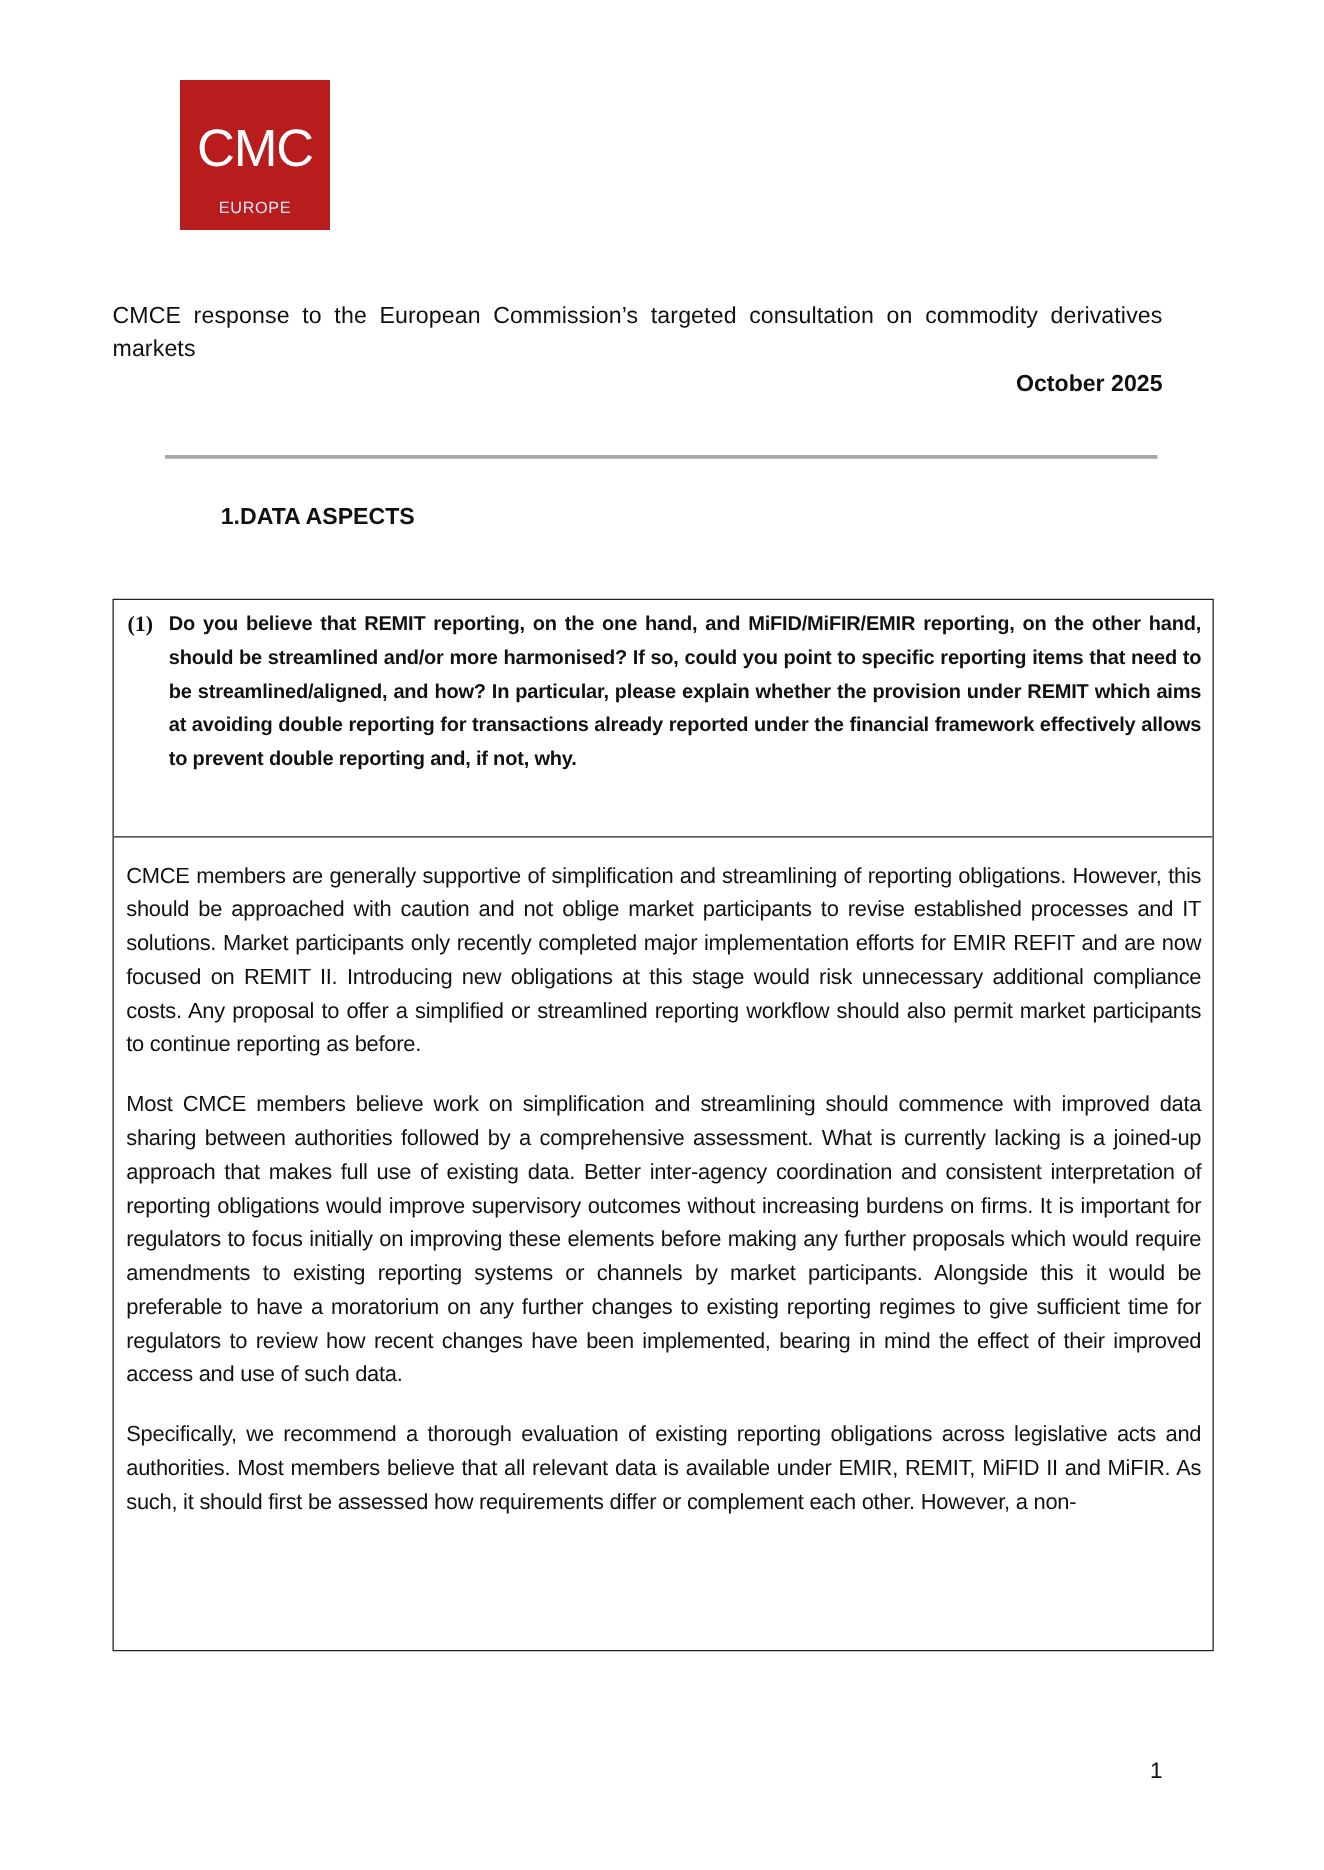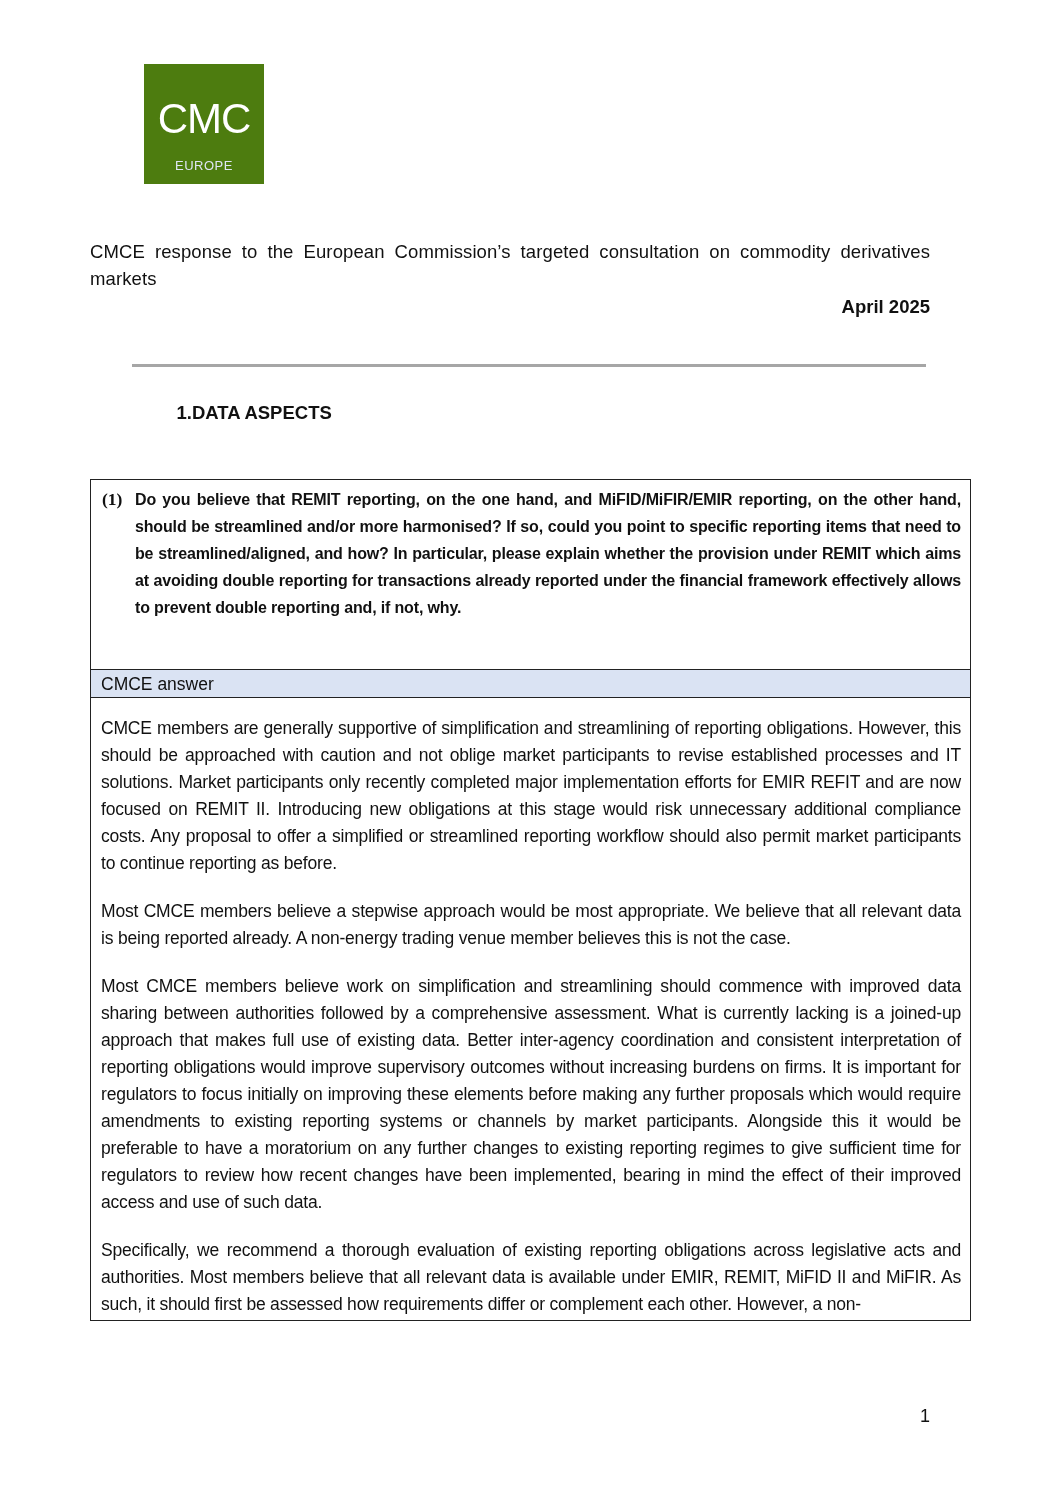--- a/index.html
+++ b/index.html
@@ -14,21 +14,21 @@
       overflow: hidden;
       font-family: "Liberation Sans", sans-serif;
       color: #111111;
     }
     .logo {
       position: absolute;
       left: 144px;
       top: 64px;
       width: 120px;
       height: 120px;
-      background: #4d7c0f;
+      background: #b91c1c;
       color: #ffffff;
       text-align: center;
     }
     .logo-main {
       position: absolute;
       left: 0;
       right: 0;
       top: 32px;
       font-size: 42px;
       letter-spacing: -1px;
@@ -147,35 +147,33 @@
   </style>
 </head>
 <body>
 
 <div class="logo">
   <div class="logo-main">CMC</div>
   <div class="logo-sub">EUROPE</div>
 </div>
 
 <div class="doc-title">CMCE response to the European Commission’s targeted consultation on commodity derivatives markets</div>
-<div class="doc-date">April 2025</div>
+<div class="doc-date">October 2025</div>
 
 <div class="divider"></div>
 
 <div class="section-heading">
   <span class="section-number">1.</span><span>DATA ASPECTS</span>
 </div>
 
 <div class="qa-table">
   <div class="question-cell">
     <span class="question-num">(1)</span>
     <div class="question-text">Do you believe that REMIT reporting, on the one hand, and MiFID/MiFIR/EMIR reporting, on the other hand, should be streamlined and/or more harmonised? If so, could you point to specific reporting items that need to be streamlined/aligned, and how? In particular, please explain whether the provision under REMIT which aims at avoiding double reporting for transactions already reported under the financial framework effectively allows to prevent double reporting and, if not, why.</div>
   </div>
-  <div class="answer-header">CMCE answer</div>
   <div class="answer-body">
     <p class="answer-para">CMCE members are generally supportive of simplification and streamlining of reporting obligations. However, this should be approached with caution and not oblige market participants to revise established processes and IT solutions. Market participants only recently completed major implementation efforts for EMIR REFIT and are now focused on REMIT II. Introducing new obligations at this stage would risk unnecessary additional compliance costs. Any proposal to offer a simplified or streamlined reporting workflow should also permit market participants to continue reporting as before.</p>
-    <p class="answer-para">Most CMCE members believe a stepwise approach would be most appropriate. We believe that all relevant data is being reported already. A non-energy trading venue member believes this is not the case.</p>
     <p class="answer-para">Most CMCE members believe work on simplification and streamlining should commence with improved data sharing between authorities followed by a comprehensive assessment. What is currently lacking is a joined-up approach that makes full use of existing data. Better inter-agency coordination and consistent interpretation of reporting obligations would improve supervisory outcomes without increasing burdens on firms. It is important for regulators to focus initially on improving these elements before making any further proposals which would require amendments to existing reporting systems or channels by market participants. Alongside this it would be preferable to have a moratorium on any further changes to existing reporting regimes to give sufficient time for regulators to review how recent changes have been implemented, bearing in mind the effect of their improved access and use of such data.</p>
     <p class="answer-para">Specifically, we recommend a thorough evaluation of existing reporting obligations across legislative acts and authorities. Most members believe that all relevant data is available under EMIR, REMIT, MiFID II and MiFIR. As such, it should first be assessed how requirements differ or complement each other. However, a non-</p>
   </div>
 </div>
 
 <div class="page-number">1</div>
 
 </body></html>

